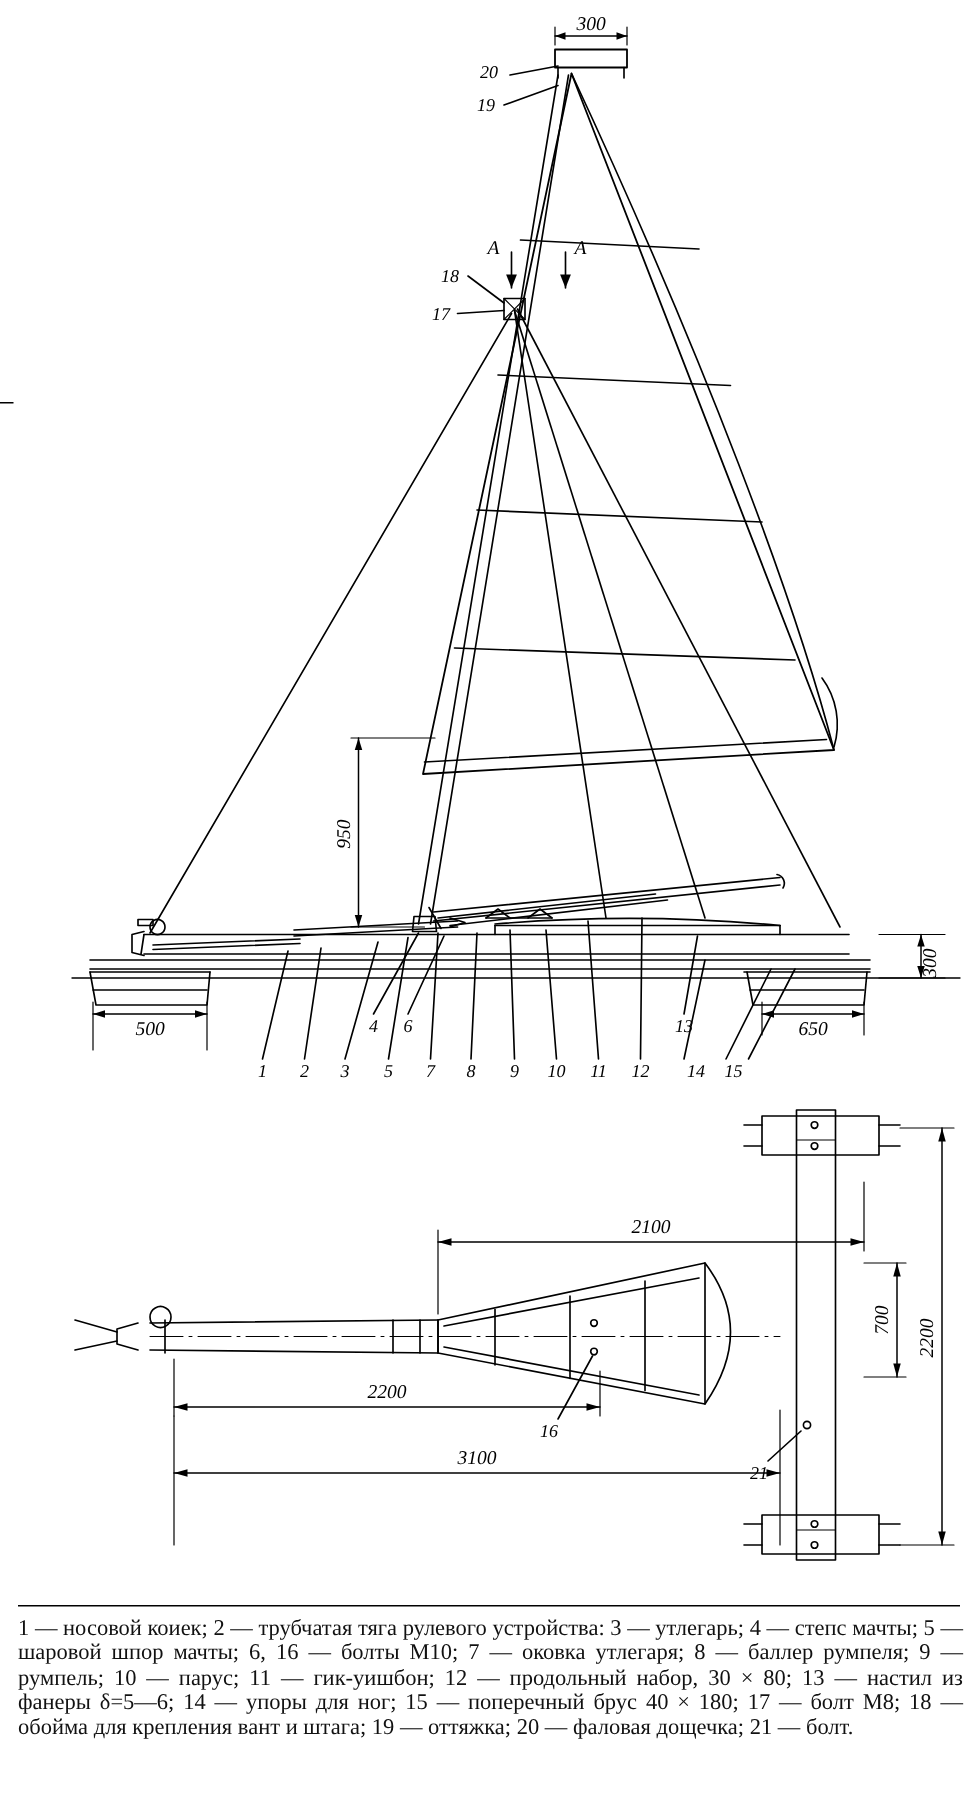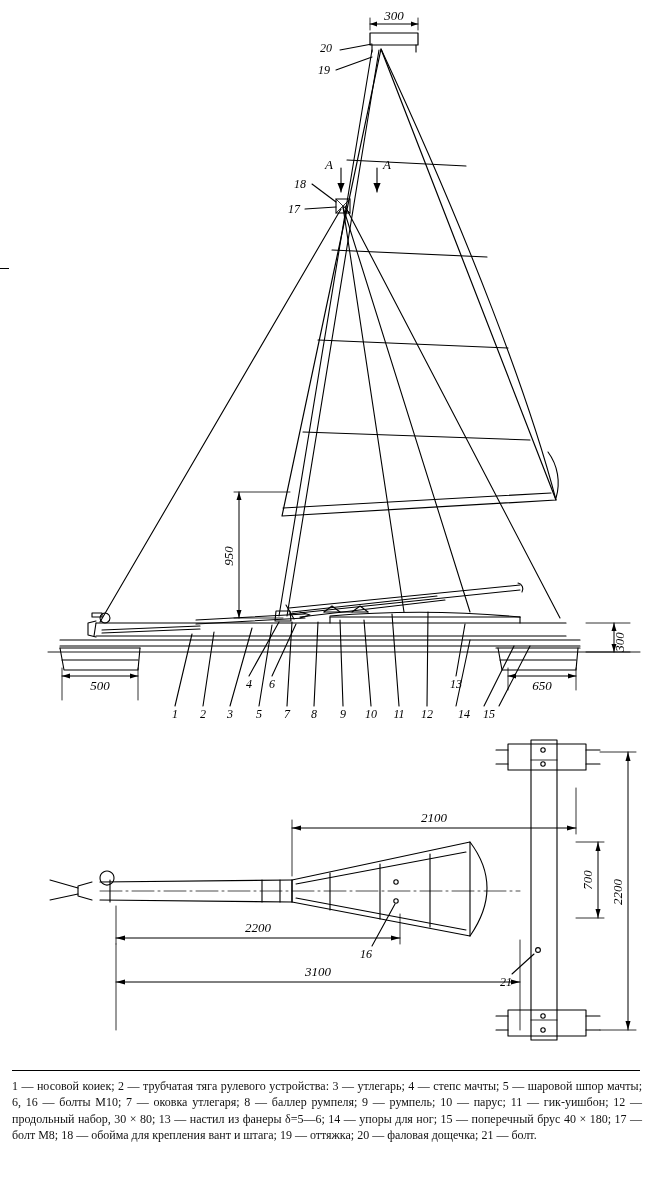--- a/index.html
+++ b/index.html
@@ -15,21 +15,21 @@
   }
   .vtitle span{
     display:block;
     font-family:"Liberation Serif", serif;
     font-style:italic;font-weight:bold;font-size:15px;
     letter-spacing:.4px;line-height:20px;white-space:nowrap;
   }
   .legend{
     position:absolute;left:12px;top:1078px;width:630px;
     font-family:"Liberation Serif", serif;
-    font-size:12px;line-height:16.4px;text-align:justify;
+    font-size:15px;line-height:16.4px;text-align:justify;
   }
   .rule{position:absolute;left:12px;top:1070px;width:628px;height:1px;background:#000;}
   .lbl{font-family:"Liberation Serif", serif;font-style:italic;font-size:12px;}
   .lblb{font-family:"Liberation Serif", serif;font-style:italic;font-size:13px;}
   .dim{font-family:"Liberation Serif", serif;font-style:italic;font-size:13px;}
   .tick{position:absolute;left:0;top:268px;width:9px;height:1px;background:#000;}
 </style>
 </head>
 <body>
 

